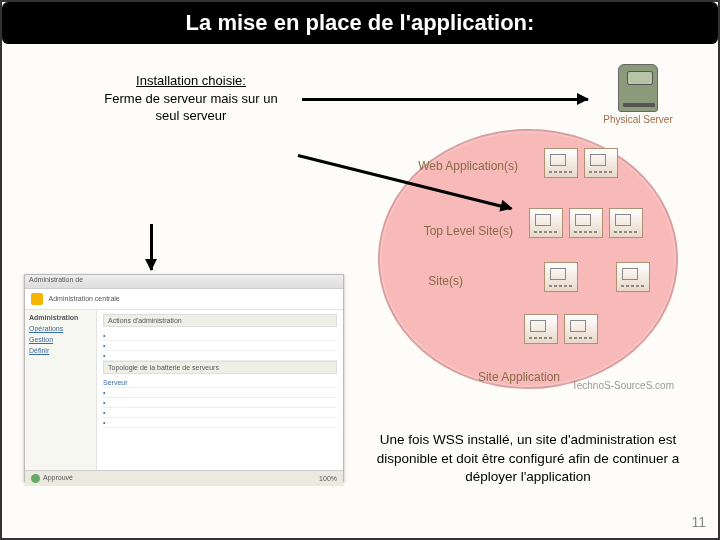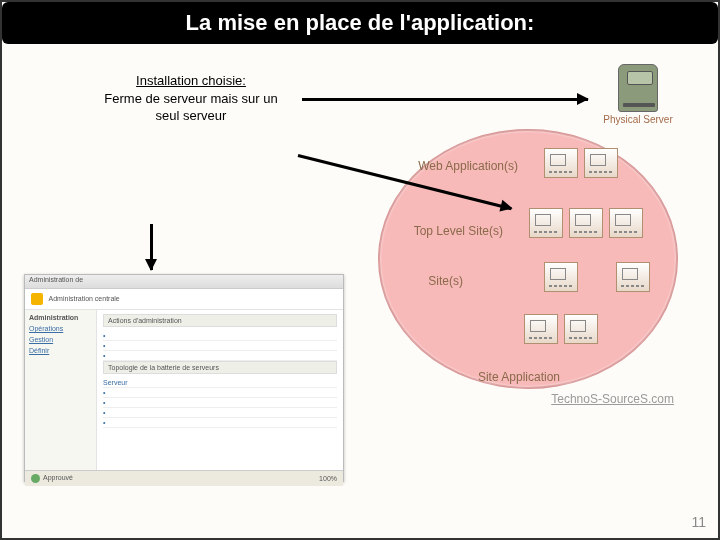--- a/index.html
+++ b/index.html
@@ -24,24 +24,24 @@
   .stamp::before { content:""; position:absolute; top:5px; left:5px; width:14px; height:10px; border:1px solid #888; }
   .stamp::after { content:""; position:absolute; bottom:4px; left:4px; right:4px; height:2px; background: repeating-linear-gradient(90deg,#888 0 3px, transparent 3px 5px); }
   .sg1 { top: 104px; right: 100px; }
   .sg2 { top: 164px; right: 75px; }
   .sg3 { top: 218px; right: 140px; }
   .sg3b { top: 218px; right: 68px; }
   .sg4 { top: 270px; right: 120px; }
 
   .layer-label { position: absolute; font-size: 12px; color: #8a6a4a; }
   .ll1 { top: 115px; right: 200px; }
-  .ll2 { top: 180px; right: 215px; }
+  .ll2 { top: 180px; right: 205px; }
   .ll3 { top: 230px; right: 255px; }
   .ll4 { top: 326px; right: 158px; }
-  .watermark { position: absolute; top: 348px; right: 44px; font-size: 12px; color: #9a9a9a; text-decoration: underline; }
+  .watermark { position: absolute; top: 336px; right: 44px; font-size: 10px; color: #9a9a9a; }
 
   .arrow { position: absolute; background: #000; }
   .arrow-right1 { top: 54px; left: 300px; width: 286px; height: 3px; }
   .arrow-right1::after { content:""; position:absolute; right:-1px; top:-5px; border-left:12px solid #000; border-top:6px solid transparent; border-bottom:6px solid transparent; }
   .arrow-diag { top: 110px; left: 296px; width: 220px; height: 3px; transform: rotate(14deg); transform-origin: left center; }
   .arrow-diag::after { content:""; position:absolute; right:-1px; top:-5px; border-left:12px solid #000; border-top:6px solid transparent; border-bottom:6px solid transparent; }
   .arrow-down { top: 180px; left: 148px; width: 3px; height: 46px; }
   .arrow-down::after { content:""; position:absolute; bottom:-1px; left:-5px; border-top:12px solid #000; border-left:6px solid transparent; border-right:6px solid transparent; }
 
   .admin-shot { position: absolute; top: 230px; left: 22px; width: 320px; height: 208px; background: #fff; border: 1px solid #bbb; box-shadow: 0 1px 3px rgba(0,0,0,0.25); font-size: 7px; color: #555; }
@@ -161,14 +161,15 @@
             <span></span>
           </div>
       </div>
     </div>
     <div class="admin-foot">
       <span><span class="dot"></span><span>Approuvé</span></span>
       <span>100%</span>
     </div>
   </div>
 
+  <div class="bottom-text">Une fois WSS installé, un site d'administration est disponible et doit être configuré afin de continuer a déployer l'application</div>
   <div class="page-num">11</div>
 </div>
 
 </body></html>

